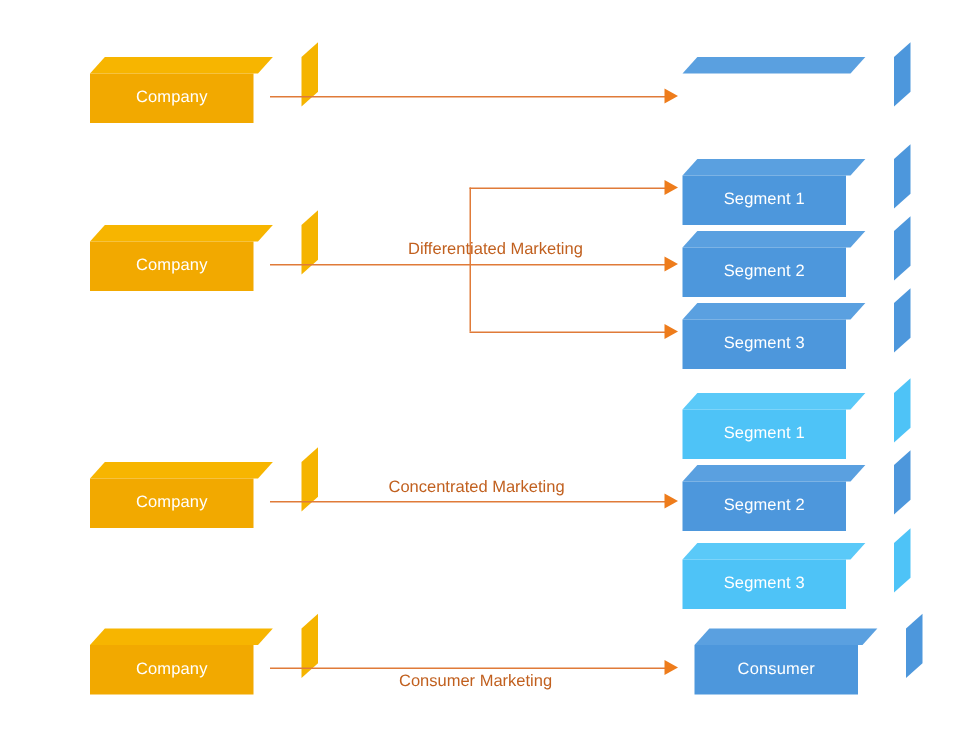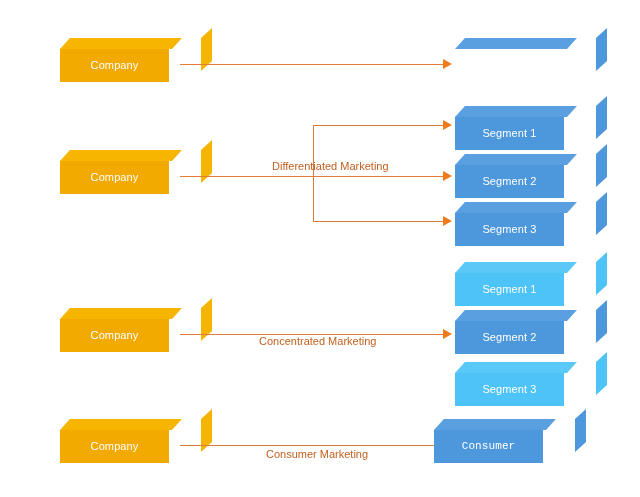--- a/index.html
+++ b/index.html
@@ -179,21 +179,21 @@
   <div class="box3d box-orange" style="left:60px; top:308px;">
     <div class="face-top"></div>
     <div class="face-side"></div>
     <div class="face-front">
       <span class="lbl">Company</span>
     </div>
   </div>
 
   <div class="hline" style="left:180px; top:334px; width:265px;"></div>
   <div class="arrowhead" style="left:443px; top:329px;"></div>
-  <div class="conn-label" style="left:259px; top:336px;">Concentrated Marketing</div>
+  <div class="conn-label" style="left:259px; top:320px;">Concentrated Marketing</div>
 
   <div class="box3d box-lightblue" style="left:455px; top:262px;">
     <div class="face-top"></div>
     <div class="face-side"></div>
     <div class="face-front">
       <span class="lbl">Segment 1</span>
     </div>
   </div>
 
   <div class="box3d box-blue" style="left:455px; top:310px;">
@@ -217,21 +217,21 @@
     <div class="face-side"></div>
     <div class="face-front">
       <span class="lbl">Company</span>
     </div>
   </div>
 
   <div class="hline" style="left:180px; top:445px; width:265px;"></div>
   <div class="arrowhead" style="left:443px; top:440px;"></div>
   <div class="conn-label" style="left:266px; top:449px;">Consumer Marketing</div>
 
-  <div class="box3d box-blue" style="left:434px; top:419px;font-family:Liberation Mono, monospace;">
+  <div class="box3d box-blue" style="left:463px; top:419px;">
     <div class="face-top"></div>
     <div class="face-side"></div>
     <div class="face-front">
       <span class="lbl">Consumer</span>
     </div>
   </div>
 
 </div>
 
 </body></html>

